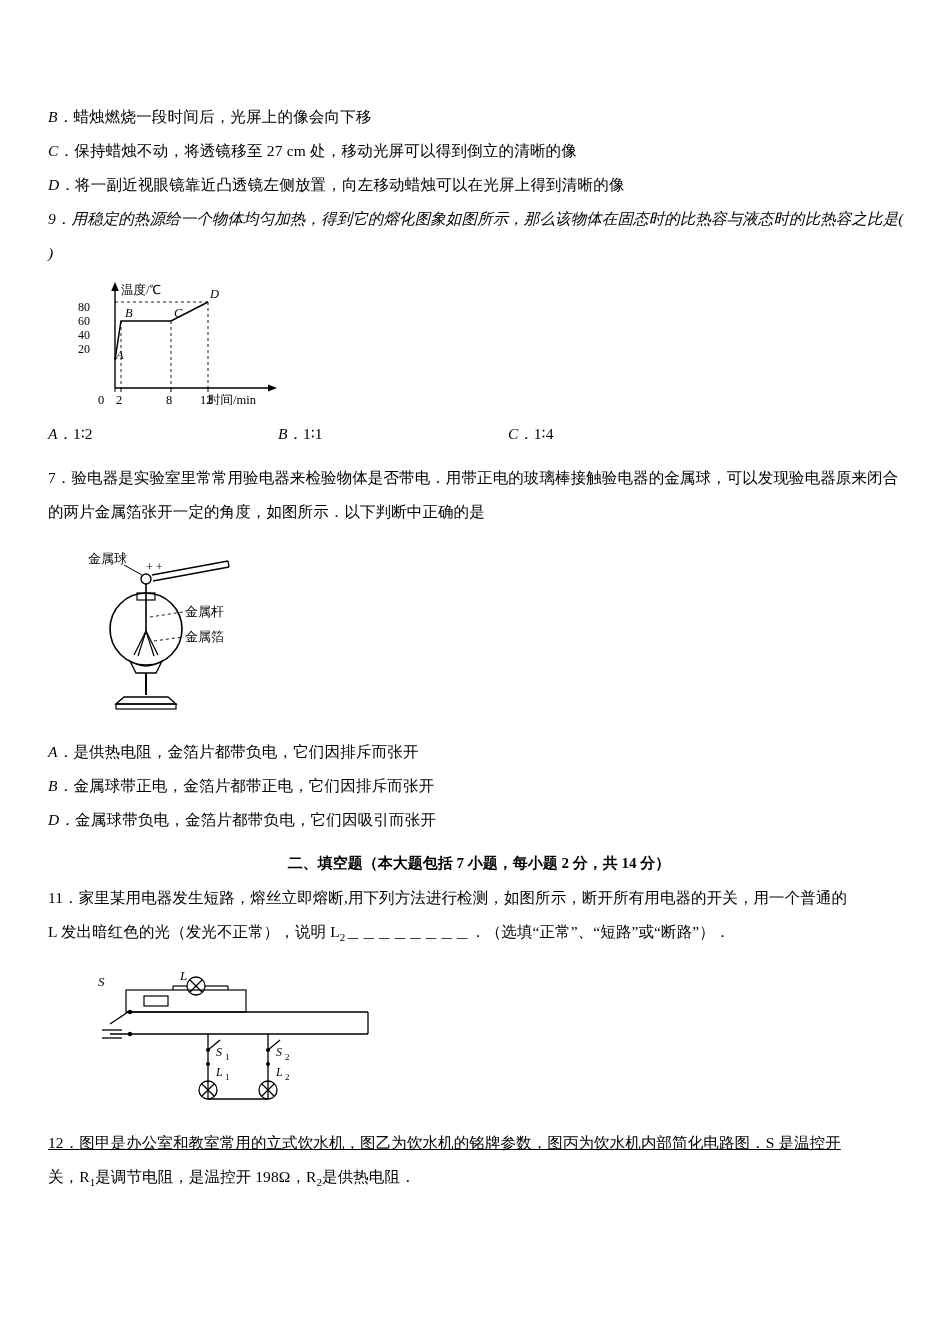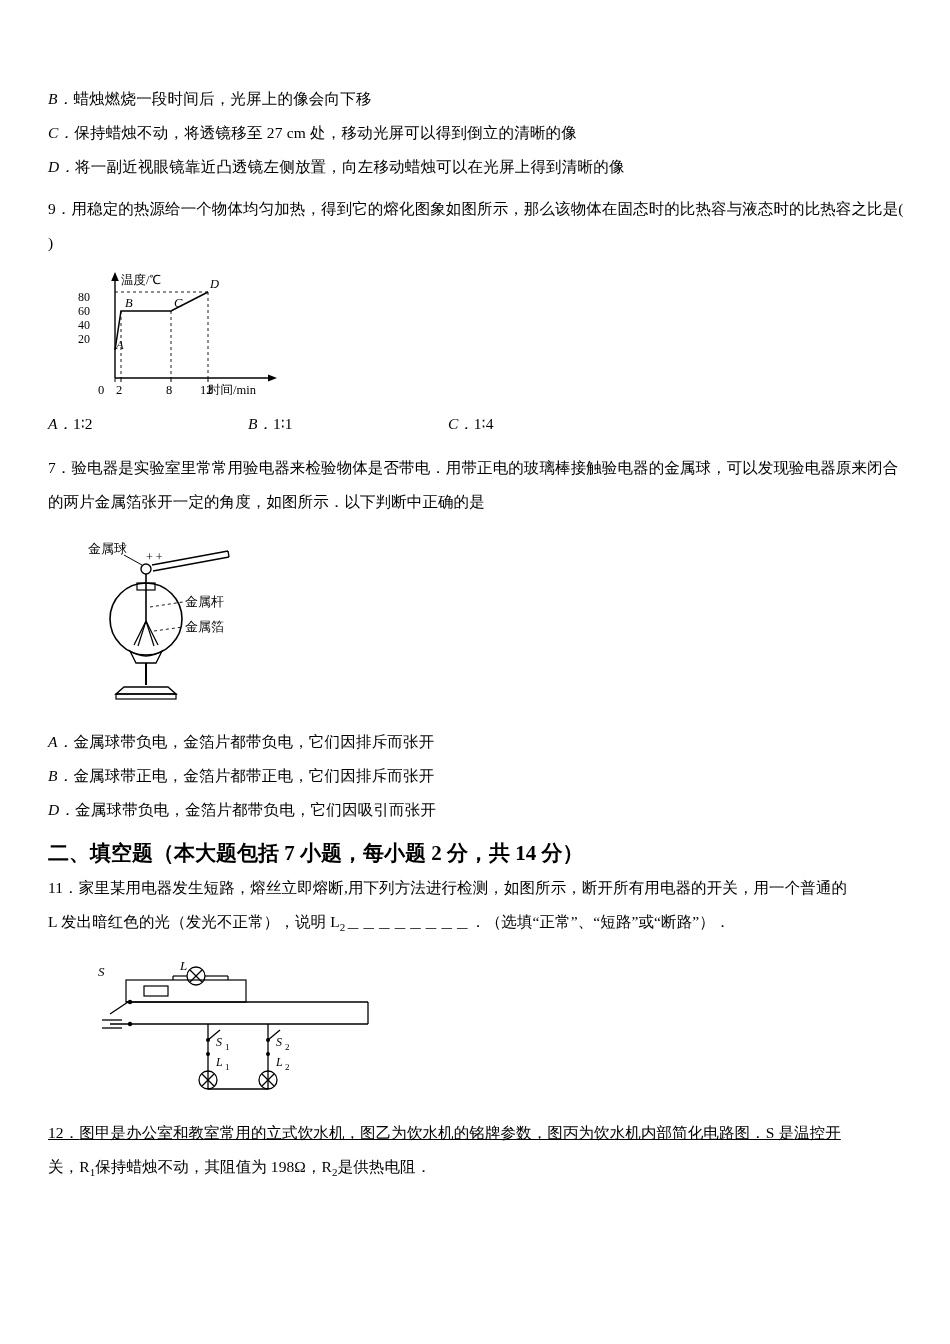--- a/index.html
+++ b/index.html
@@ -18,21 +18,21 @@
   .page {
     position: relative;
     width: 950px;
     height: 1344px;
     padding: 0;
     box-sizing: border-box;
   }
   .content {
     position: absolute;
     left: 48px;
-    top: 82px;
+    top: 100px;
     width: 862px;
   }
   .line {
     font-size: 15.5px;
     line-height: 34px;
     letter-spacing: 0.2px;
     white-space: nowrap;
   }
   .para {
     font-size: 15.5px;
@@ -44,20 +44,21 @@
     font-family: "Liberation Serif", serif;
   }
   .qnum {
     font-family: "Liberation Serif", serif;
   }
   .options-row {
     display: flex;
     font-size: 15.5px;
     line-height: 30px;
     margin-top: 6px;
+    gap: 30px;
   }
   .options-row > div {
     width: 200px;
   }
 
   
   .fig-graph {
     margin-top: 10px;
     margin-left: 10px;
     width: 370px;
@@ -82,42 +83,43 @@
     width: 340px;
     height: 140px;
     position: relative;
   }
 
   .sub {
     font-size: 11px;
     vertical-align: sub;
   }
   .section-head {
-    font-size: 21px;
+    font-size: 15px;
     line-height: 36px;
     font-weight: bold;
+    text-align: center;
   }
 </style>
 </head>
 <body>
 
 <div class="page">
   <div class="content">
 
     <div class="line">
       <span class="opt-label">B．</span><span>蜡烛燃烧一段时间后，光屏上的像会向下移</span>
     </div>
     <div class="line">
       <span class="opt-label">C．</span><span>保持蜡烛不动，将透镜移至 27 cm 处，移动光屏可以得到倒立的清晰的像</span>
     </div>
     <div class="line">
       <span class="opt-label">D．</span><span>将一副近视眼镜靠近凸透镜左侧放置，向左移动蜡烛可以在光屏上得到清晰的像</span>
     </div>
 
-    <div class="para" style="margin-top:8px;">
+    <div class="para" style="margin-top:0;font-style:italic;">
       <span class="qnum">9．</span><span>用稳定的热源给一个物体均匀加热，得到它的熔化图象如图所示，那么该物体在固态时的比热容与液态时的比热容之比是(    )</span>
     </div>
 
     <div class="fig-graph">
       <svg width="370" height="125" viewBox="0 0 370 125" xmlns="http://www.w3.org/2000/svg">
 
         <line x1="57" y1="8" x2="57" y2="108" stroke="#000" stroke-width="1.4"></line>
         <polygon points="57,2 53.2,11 60.8,11" fill="#000"></polygon>
 
         <line x1="57" y1="108" x2="212" y2="108" stroke="#000" stroke-width="1.4"></line>
@@ -198,21 +200,21 @@
 
         <path d="M62 112 Q78 122 94 112 L88 124 L68 124 Z" fill="none" stroke="#000" stroke-width="1.3"></path>
         <line x1="78" y1="124" x2="78" y2="146" stroke="#000" stroke-width="2"></line>
 
         <path d="M48 155 L108 155 L100 148 L56 148 Z" fill="none" stroke="#000" stroke-width="1.4"></path>
         <rect x="48" y="155" width="60" height="5" fill="none" stroke="#000" stroke-width="1.2"></rect>
       </svg>
     </div>
 
     <div class="line" style="margin-top:6px;">
-      <span class="opt-label">A．</span><span>金属球带负电，金箔片都带负电，它们因排斥而张开</span>
+      <span class="opt-label">A．</span><span>是供热电阻，金箔片都带负电，它们因排斥而张开</span>
     </div>
     <div class="line">
       <span class="opt-label">B．</span><span>金属球带正电，金箔片都带正电，它们因排斥而张开</span>
     </div>
     <div class="line">
       <span class="opt-label">D．</span><span>金属球带负电，金箔片都带负电，它们因吸引而张开</span>
     </div>
 
     <div class="section-head" style="margin-top:8px;">二、填空题（本大题包括 7 小题，每小题 2 分，共 14 分）</div>
 
@@ -281,17 +283,17 @@
         <line x1="120" y1="135" x2="180" y2="135" stroke="#000" stroke-width="1.3"></line>
         <line x1="120" y1="130" x2="120" y2="135" stroke="#000" stroke-width="1.3"></line>
         <line x1="180" y1="130" x2="180" y2="135" stroke="#000" stroke-width="1.3"></line>
       </svg>
     </div>
 
     <div class="para" style="margin-top:22px;text-decoration:underline;">
       <span class="qnum">12．</span><span>图甲是办公室和教室常用的立式饮水机，图乙为饮水机的铭牌参数，图丙为饮水机内部简化电路图．S 是温控开</span>
     </div>
     <div class="para">
-      <span>关，R</span><span class="sub">1</span><span>保持蜡烛不动，其阻值为 198Ω，R</span><span class="sub">2</span><span>是供热电阻．</span>
+      <span>关，R</span><span class="sub">1</span><span>是调节电阻，是温控开 198Ω，R</span><span class="sub">2</span><span>是供热电阻．</span>
     </div>
 
   </div>
 </div>
 
 </body></html>

